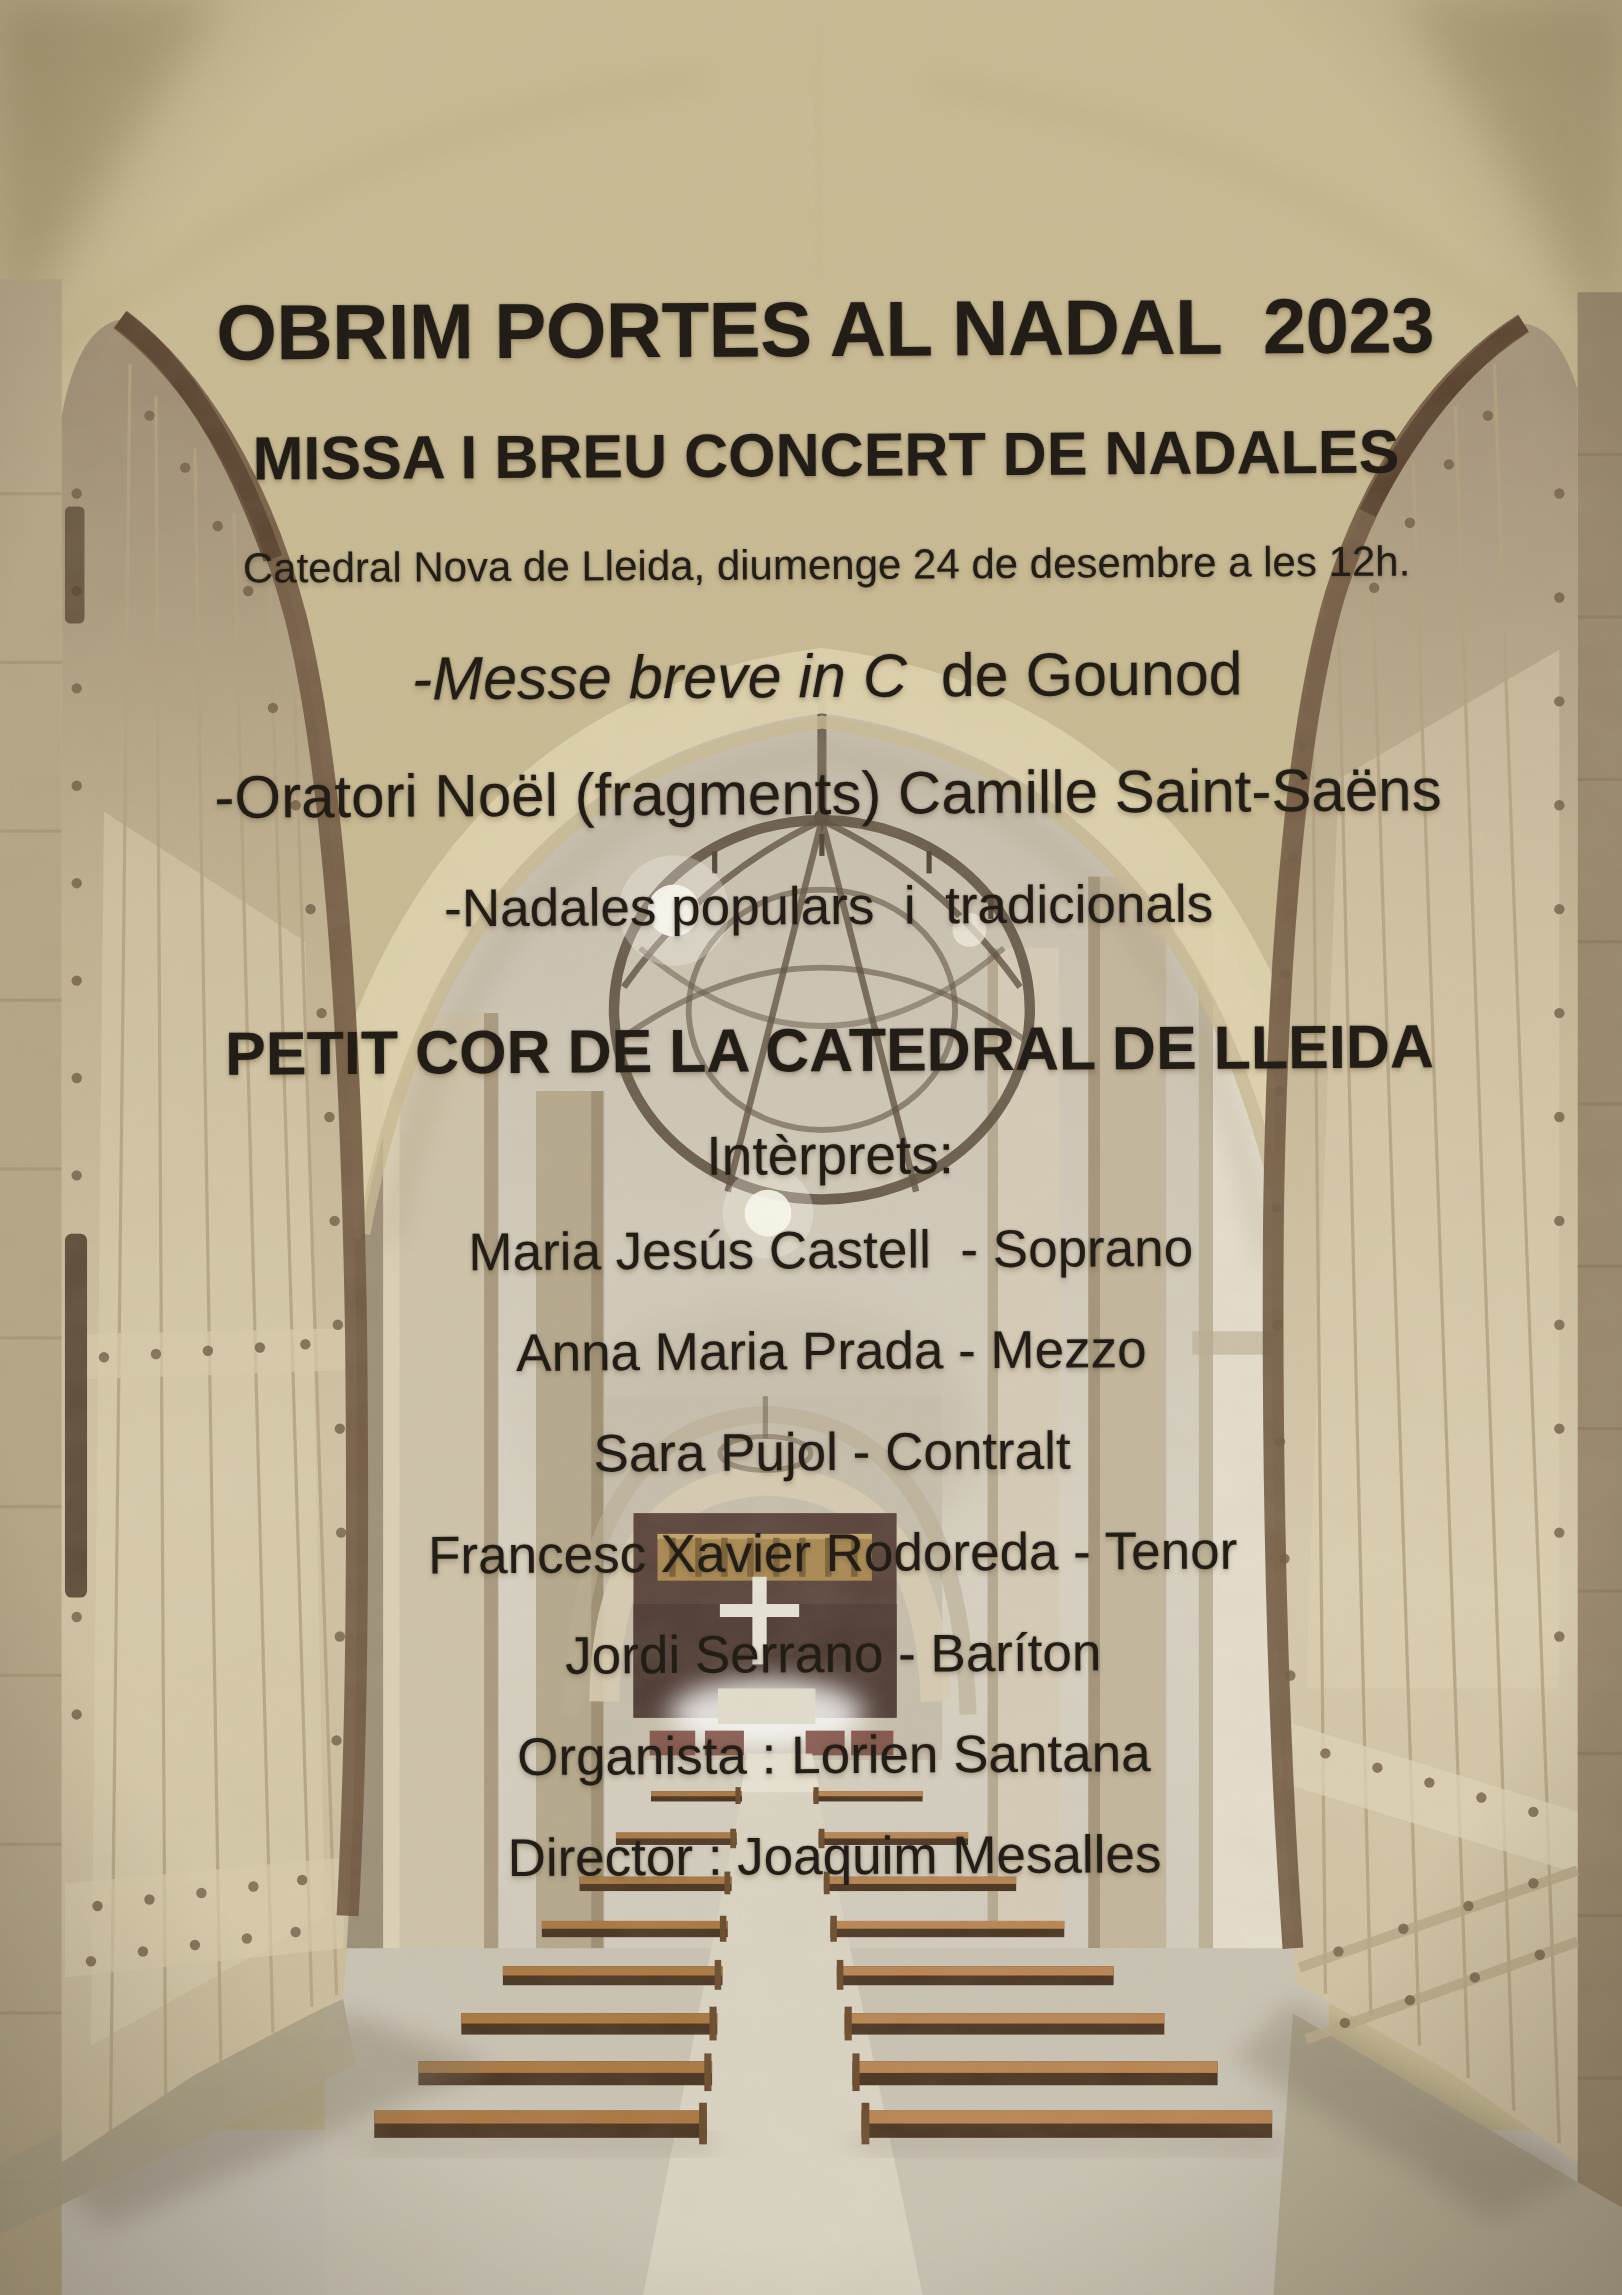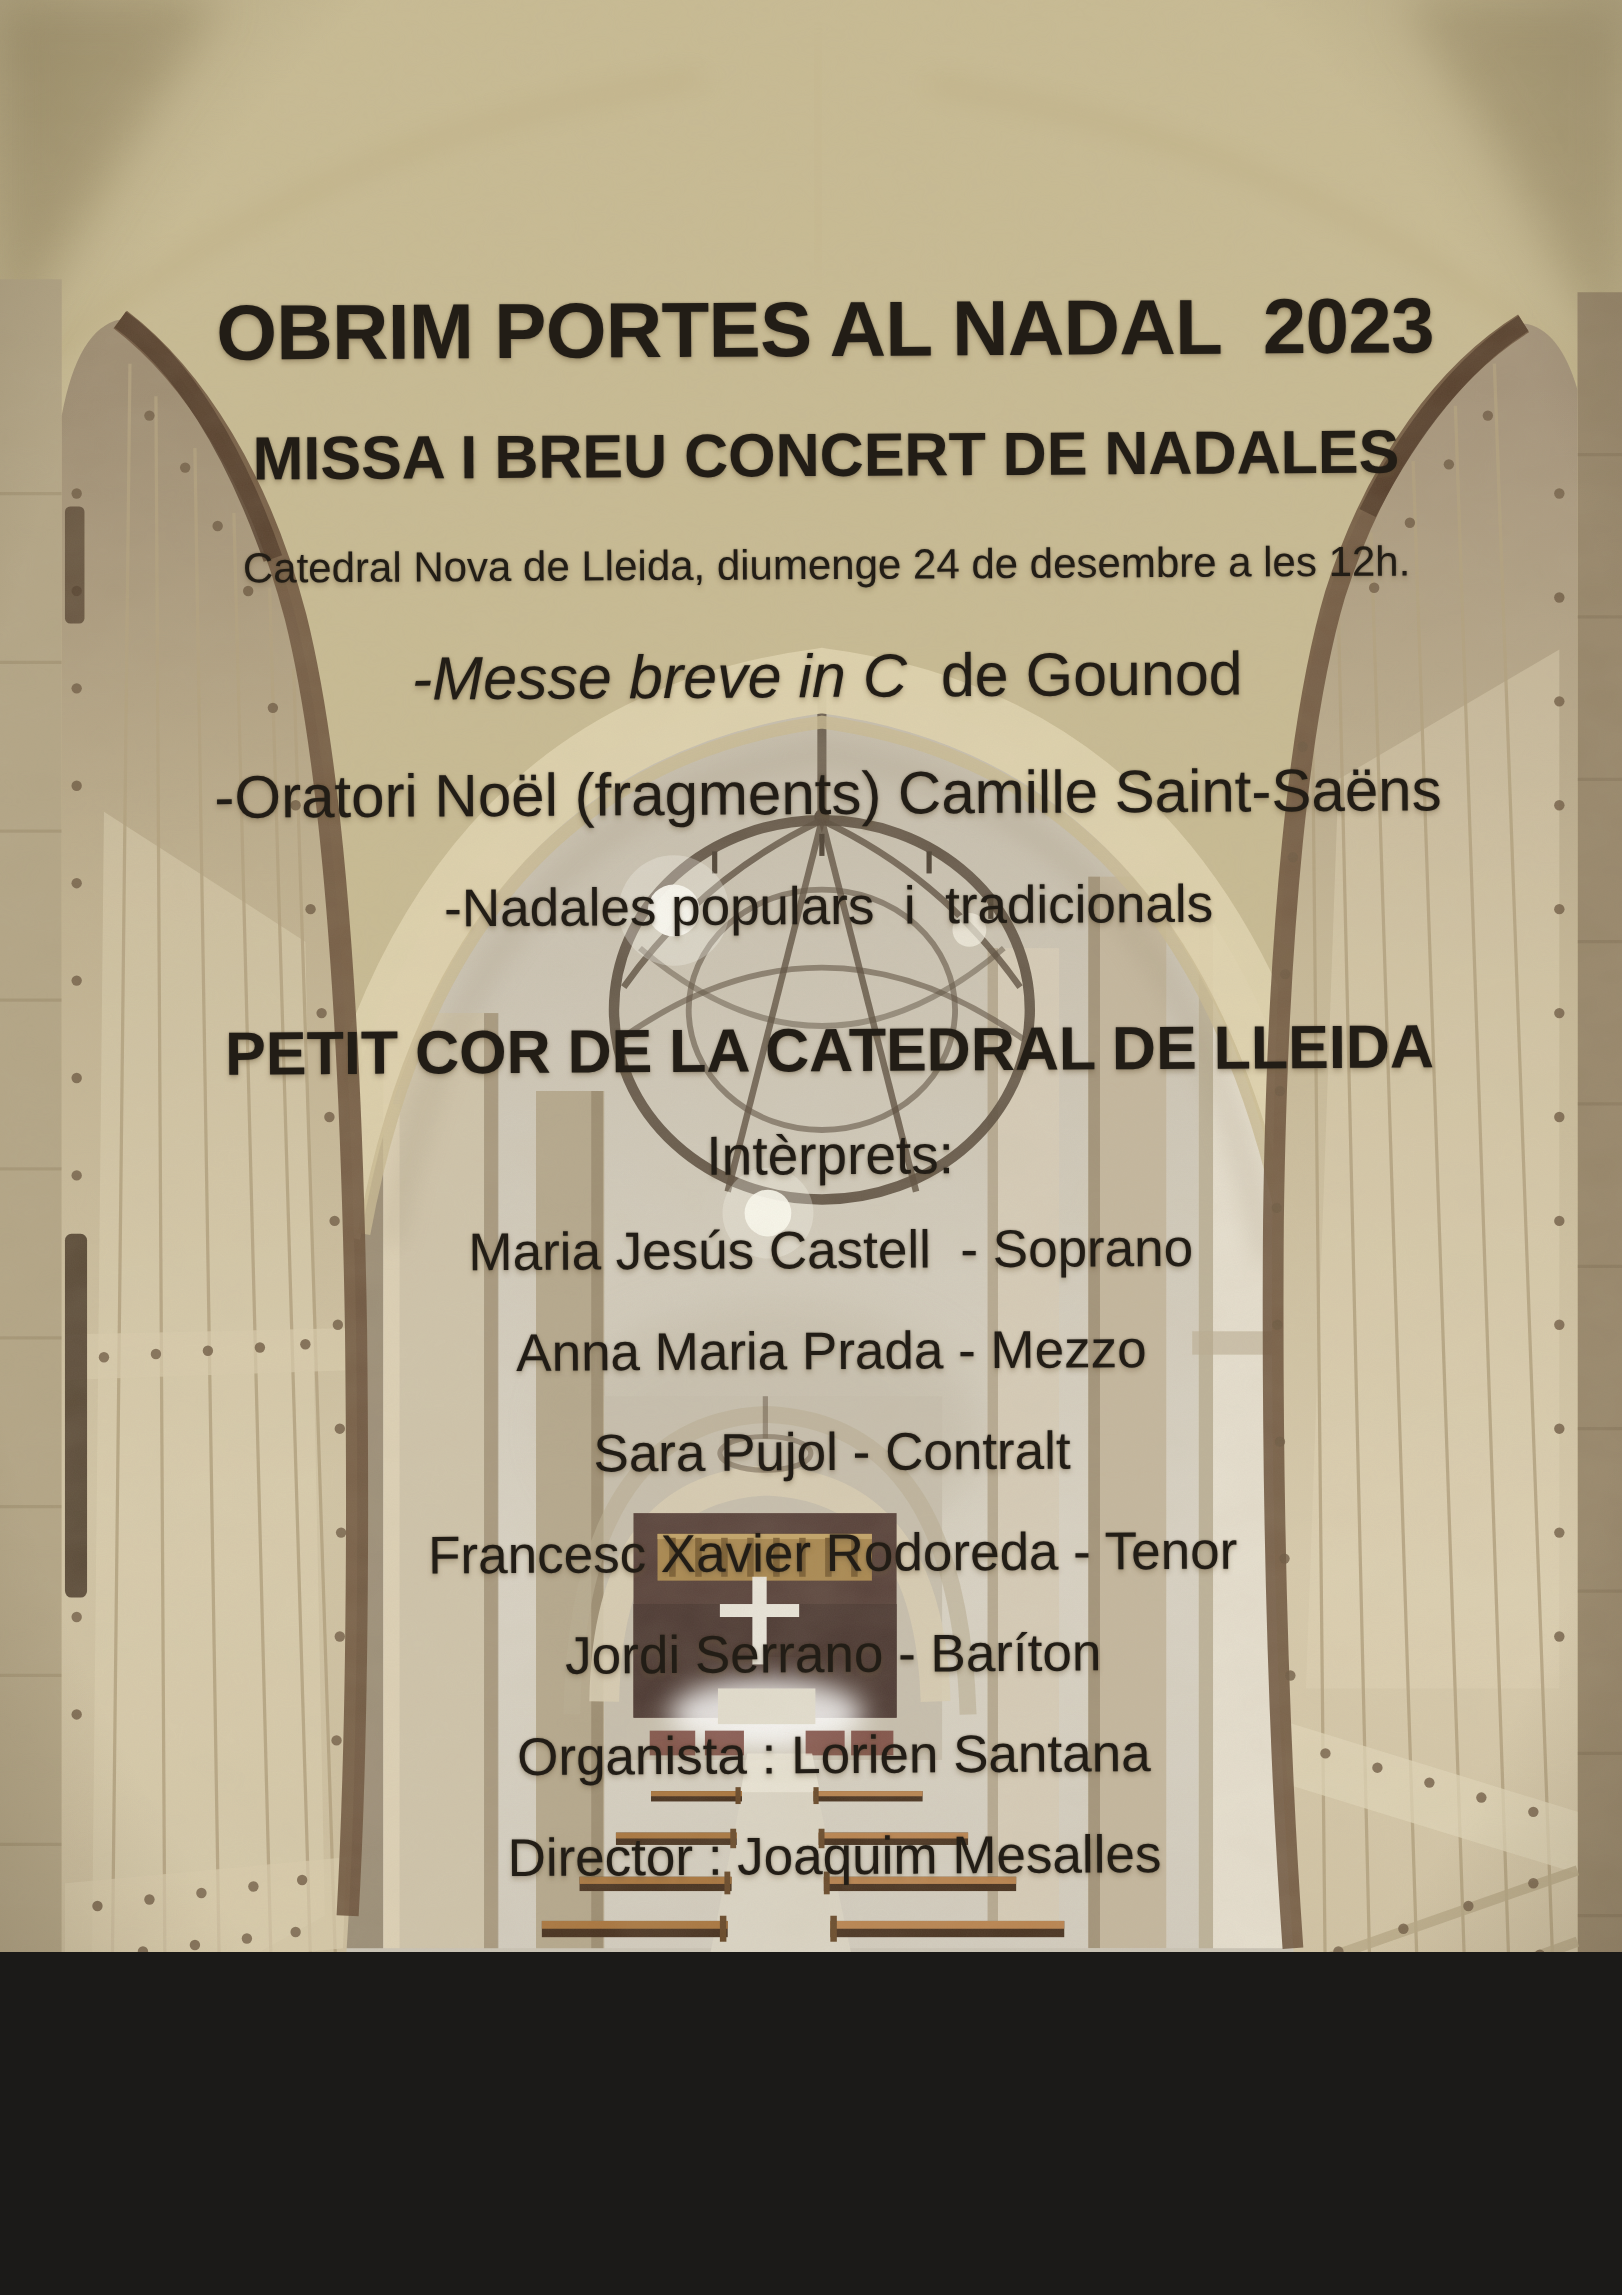--- a/index.html
+++ b/index.html
@@ -1,17 +1,17 @@
 <!DOCTYPE html>
 <html style="font-size:10.4px"><head>
 <meta charset="utf-8">
 <style>
   html,body{margin:0;padding:0}
   body{background:#1b1a18;font-family:"Liberation Sans",sans-serif}
-  .poster{position:relative;width:1623px;height:1952px;overflow:hidden;background:#e5e5e5}
+  .poster{position:relative;width:1623px;height:2295px;overflow:hidden;background:#e5e5e5}
   svg.bg{position:absolute;left:0;top:0;width:1623px;height:2295px;display:block}
   .text-layer{position:absolute;left:18px;top:0;width:1623px;height:2295px;
     transform:rotate(-0.35deg);transform-origin:812px 1039px;pointer-events:none}
   .txt{text-align:center;color:#221d16;white-space:pre-wrap;
     text-shadow:0 0 1.9px rgba(46,38,26,.5),0 3.2px 5.2px rgba(112,94,64,.38)}
   .line{position:absolute;left:0;width:100%;line-height:1}
   .b{font-weight:bold}
   .perf-list{position:absolute;left:0;top:1223px;width:100%}
   .perf{width:100%;height:101px;line-height:53px;font-size:53px}
   em{font-style:italic}

